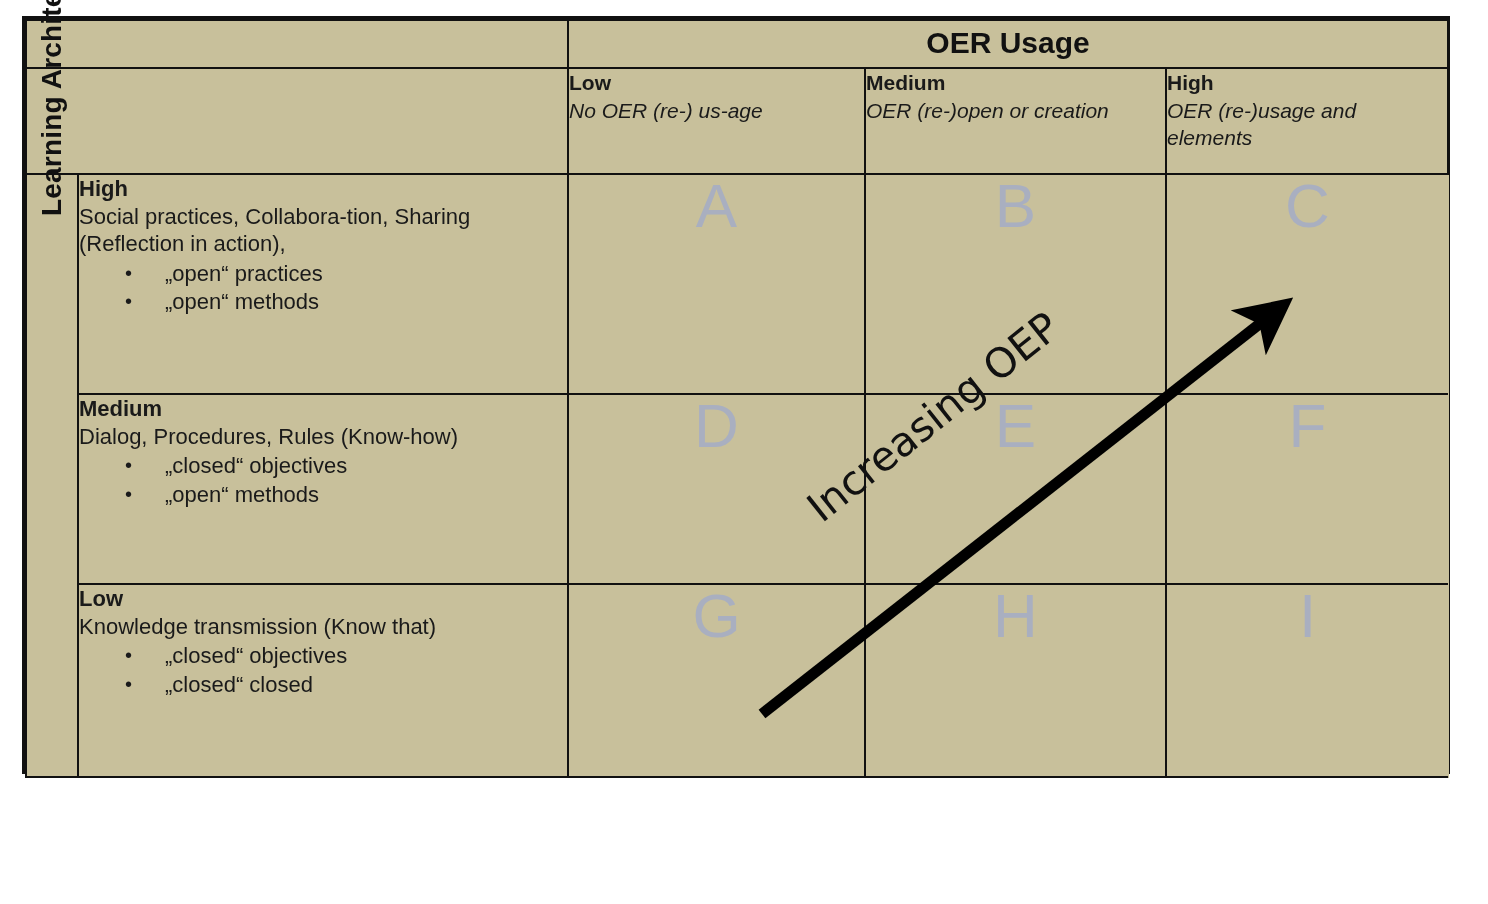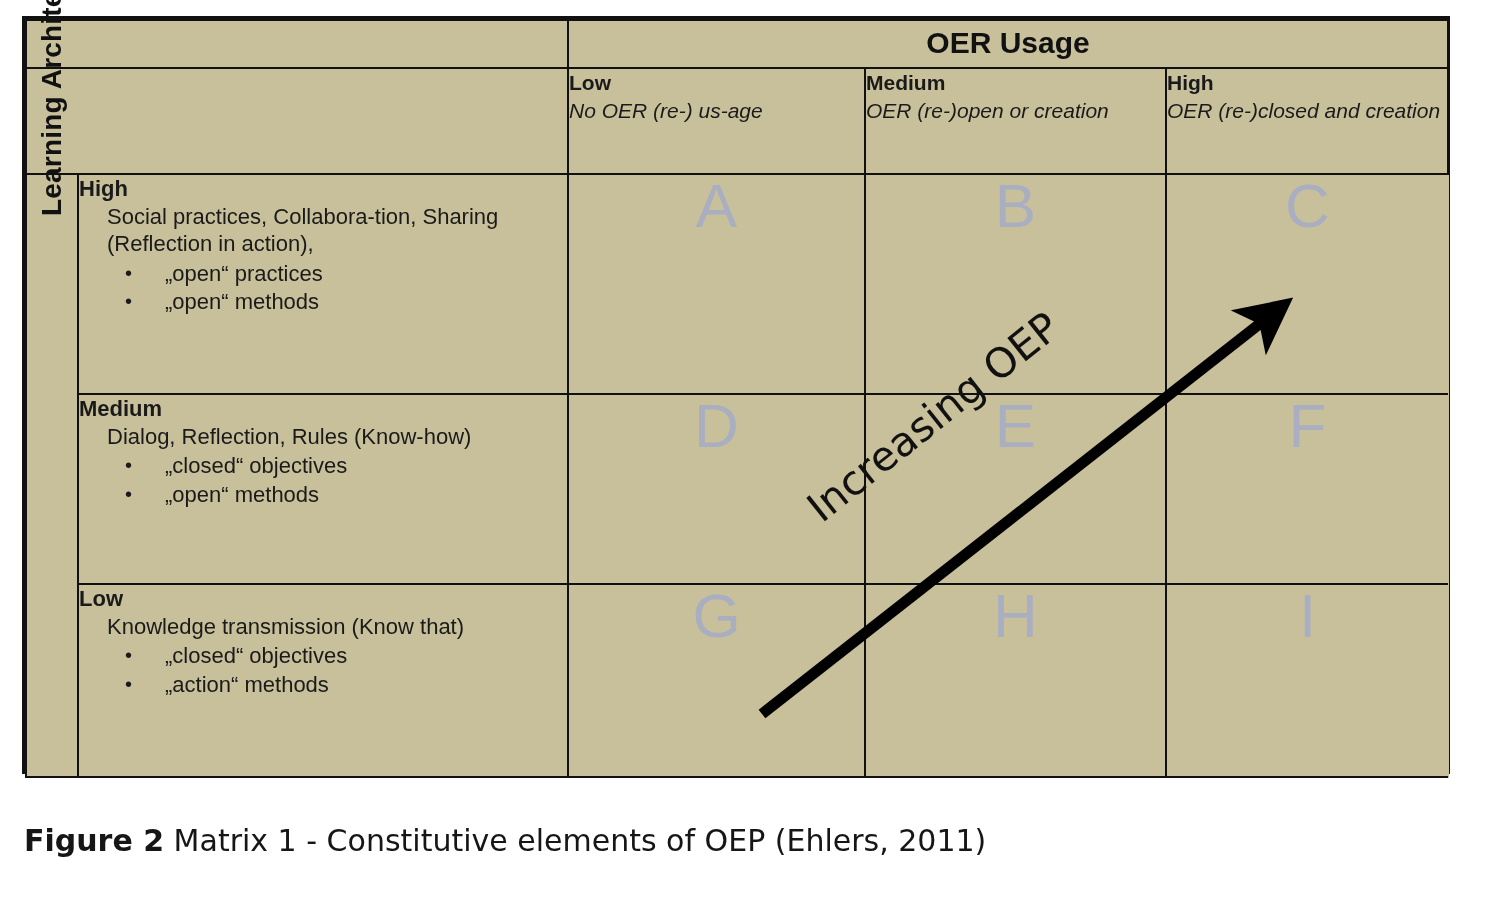--- a/index.html
+++ b/index.html
@@ -113,21 +113,20 @@
     color: #1a1a1a;
     line-height: 1.26;
   }
   .rowdesc .lvl {
     font-weight: bold;
     display: block;
   }
   .rowdesc .sub {
     display: block;
     font-weight: normal;
-    padding-left: 28px;
   }
   .rowdesc ul {
     margin: 2px 0 0 0;
     padding-left: 86px;
     list-style: none;
   }
   .rowdesc li {
     position: relative;
     line-height: 1.28;
     padding-left: 0;
@@ -210,21 +209,21 @@
             <span class="desc">No OER (re-) us-age</span>
           </td>
 
           <td class="colhead">
             <span class="lvl">Medium</span>
             <span class="desc">OER (re-)open  or creation</span>
           </td>
 
           <td class="colhead no-right">
             <span class="lvl">High</span>
-            <span class="desc">OER (re-)closed and creation</span>
+            <span class="desc">OER (re-)usage and elements</span>
           </td>
         </tr>
 
         <tr class="r-high">
           <td class="axis-cell no-top" rowspan="3">
             <span class="axis-label">Learning Architecture</span>
           </td>
 
           <td class="rowdesc">
             <span class="lvl">High</span>
@@ -242,21 +241,21 @@
           </td>
 
           <td class="quad">A</td>
           <td class="quad">B</td>
           <td class="quad r-end">C</td>
         </tr>
 
         <tr class="r-med">
           <td class="rowdesc">
             <span class="lvl">Medium</span>
-            <span class="sub">Dialog, Reflection, Rules (Know-how)</span>
+            <span class="sub">Dialog, Procedures, Rules (Know-how)</span>
             <ul>
               <li>
                 <span class="bullet">•</span>
                 <span>„closed“ objectives</span>
               </li>
               <li>
                 <span class="bullet">•</span>
                 <span>„open“ methods</span>
               </li>
             </ul>
@@ -271,21 +270,21 @@
           <td class="rowdesc no-bottom">
             <span class="lvl">Low</span>
             <span class="sub">Knowledge transmission (Know that)</span>
             <ul>
               <li>
                 <span class="bullet">•</span>
                 <span>„closed“ objectives</span>
               </li>
               <li>
                 <span class="bullet">•</span>
-                <span>„action“ methods</span>
+                <span>„closed“ closed</span>
               </li>
             </ul>
           </td>
 
           <td class="quad no-bottom">G</td>
           <td class="quad no-bottom">H</td>
           <td class="quad r-end no-bottom">I</td>
         </tr>
 
       </tbody>
@@ -295,17 +294,14 @@
   <svg id="arrow-overlay" viewBox="0 0 1488 904">
     <defs>
       <marker id="arrowhead" markerWidth="5.2" markerHeight="5.2" refX="1.6" refY="2.6" orient="auto" markerUnits="strokeWidth">
         <path d="M0,0 L5.2,2.6 L0,5.2 L1.3,2.6 Z" fill="#000000"></path>
       </marker>
     </defs>
     <line x1="762" y1="714" x2="1262" y2="322" stroke="#000000" stroke-width="11" marker-end="url(#arrowhead)"></line>
     <text x="942" y="428" transform="rotate(-38.5 942 428)" text-anchor="middle" font-family="DejaVu Sans, sans-serif" font-size="41" fill="#111111">Increasing OEP</text>
   </svg>
 
-  <div id="caption">
-    <span class="figlabel">Figure 2</span><span> Matrix 1 - Constitutive elements of OEP (Ehlers, 2011)</span>
-  </div>
 
 </div>
 
 </body></html>

